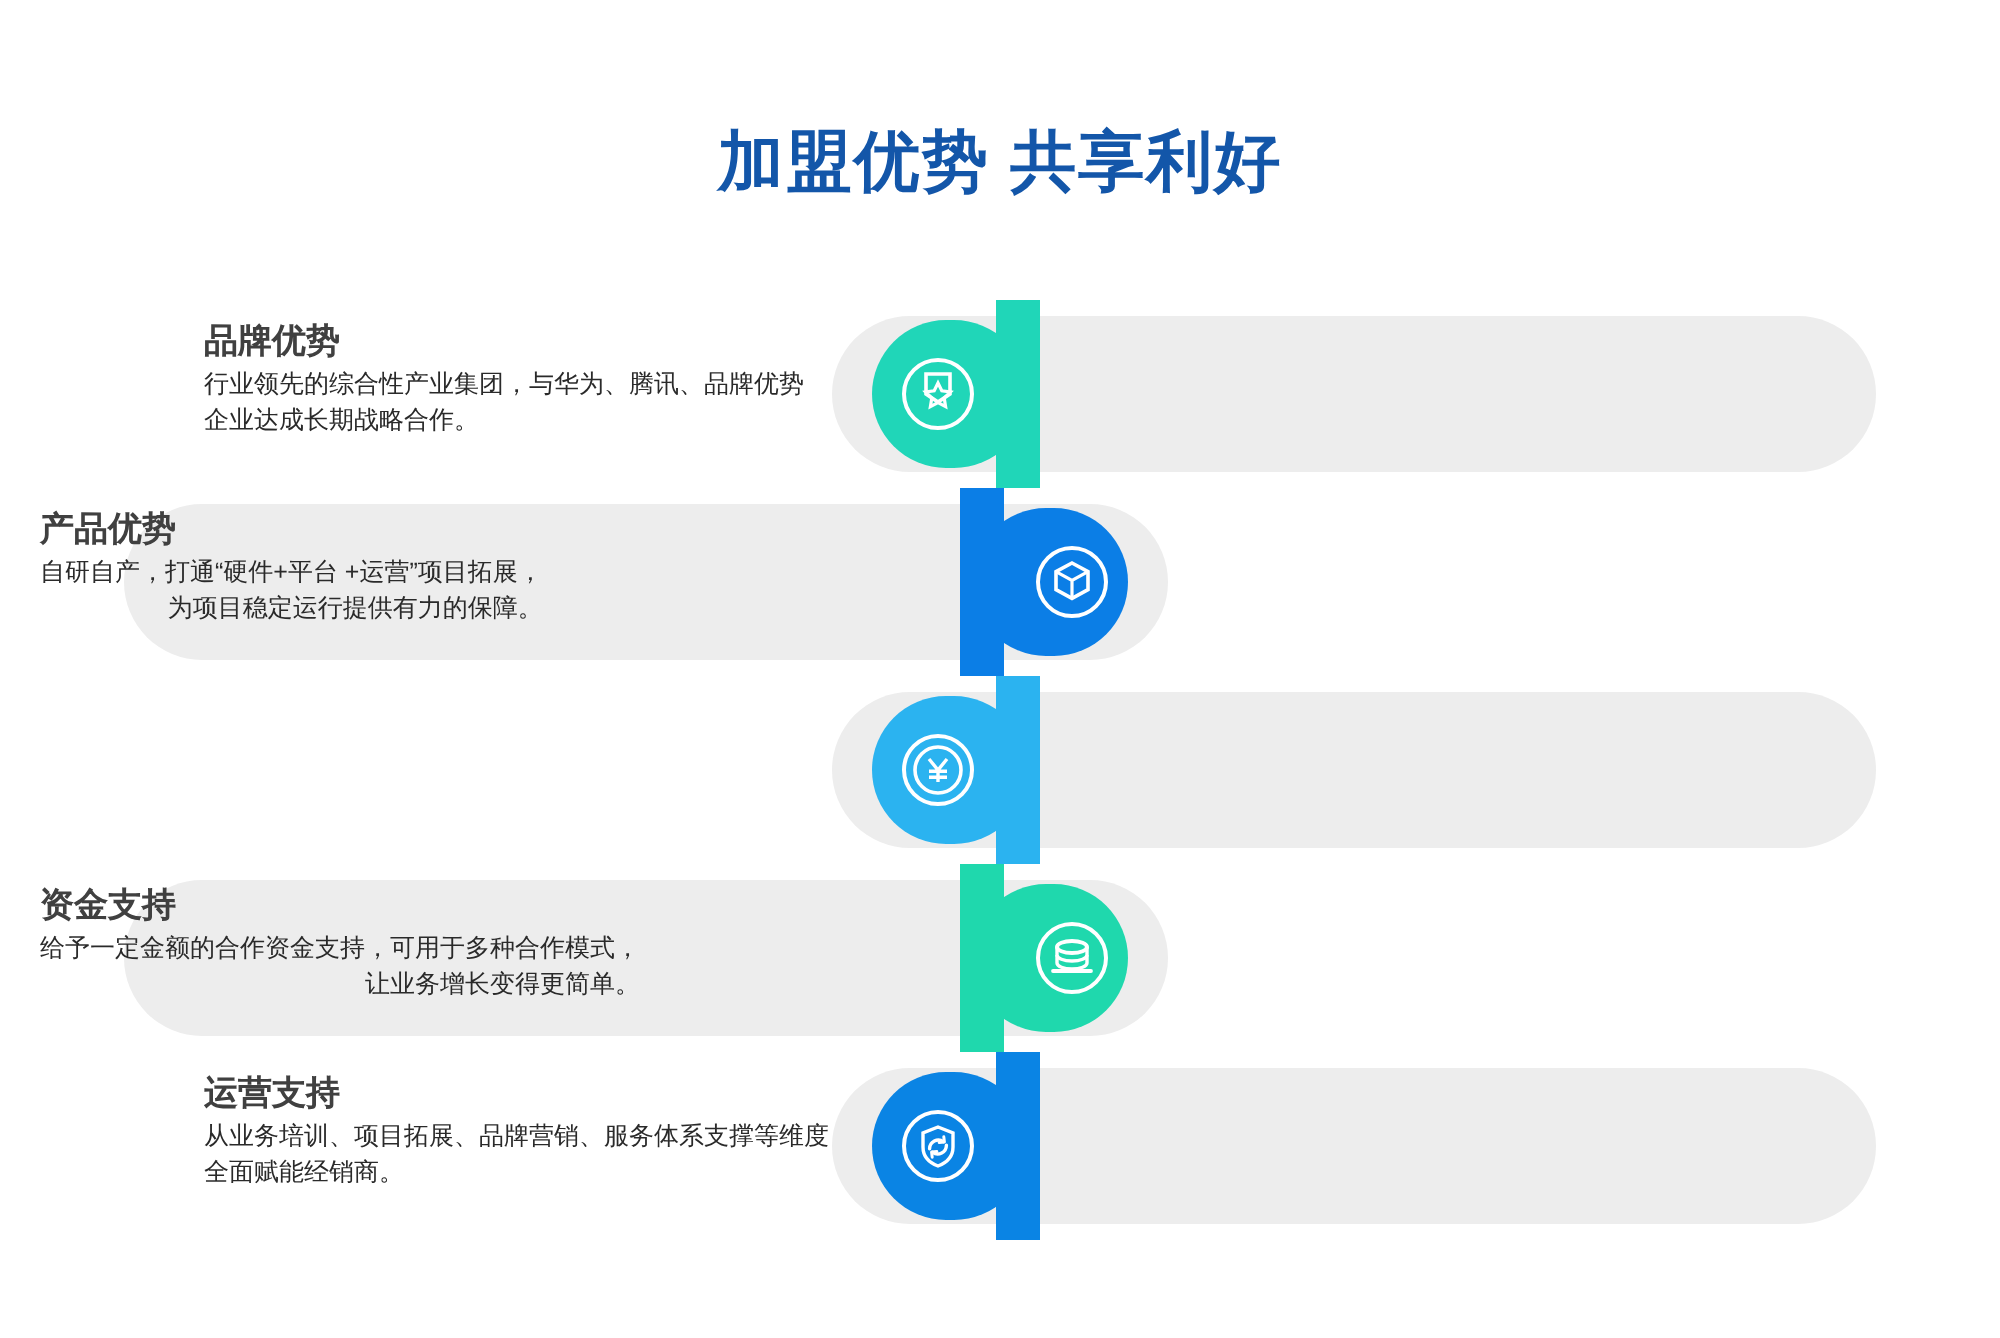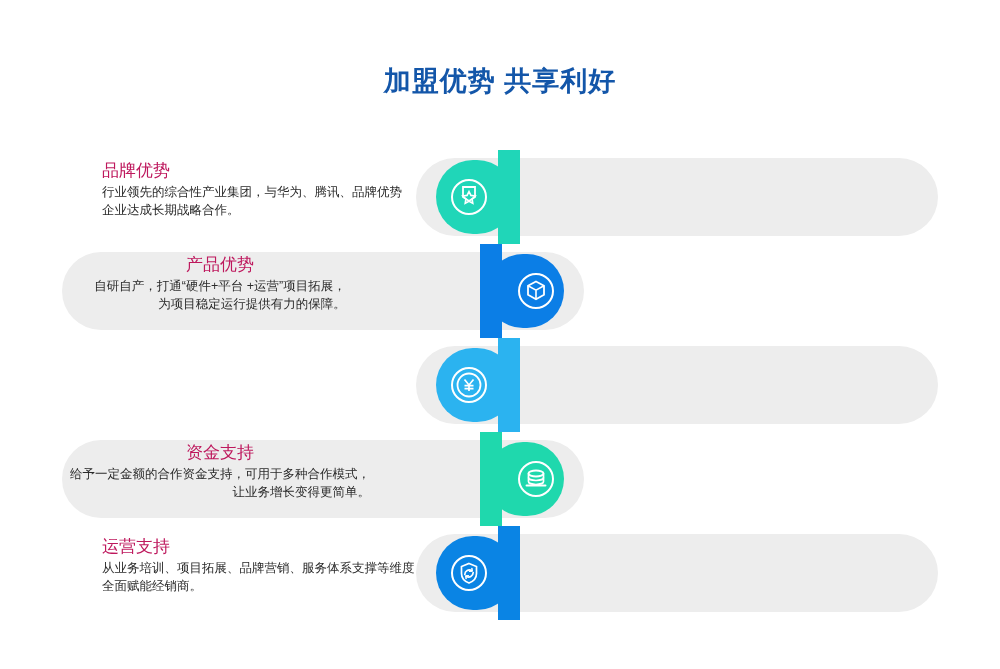--- a/index.html
+++ b/index.html
@@ -17,21 +17,21 @@
     background: #ffffff;
   }
 
   
   #page-title {
     position: absolute;
     top: 64px;
     left: 0;
     width: 1000px;
     text-align: center;
-    font-size: 27px;
+    font-size: 33px;
     font-weight: bold;
     color: #1356a9;
     letter-spacing: 1px;
     line-height: 34px;
     white-space: nowrap;
   }
 
   
   .row {
     position: absolute;
@@ -71,36 +71,36 @@
   .card-inner {
     position: absolute;
     top: 0;
     height: 78px;
     display: flex;
     flex-direction: column;
     justify-content: center;
   }
   .card-title {
     font-size: 17px;
-    font-weight: normal;
-    color: #be185d;
+    font-weight: bold;
+    color: #404040;
     line-height: 24px;
     white-space: nowrap;
   }
   .card-desc {
     font-size: 12.5px;
     color: #2a2a2a;
     line-height: 18px;
     white-space: pre-line;
   }
 
   
   .row.right .card-inner { text-align: left; align-items: flex-start; }
   
-  .row.left .card-inner { text-align: right; align-items: center; }
+  .row.left .card-inner { text-align: right; align-items: flex-start; }
 
   
   .icon-wrap {
     position: absolute;
     top: 22px;
     width: 50px;
     height: 50px;
   }
   .icon-wrap svg { display: block; width: 50px; height: 50px; }
 

